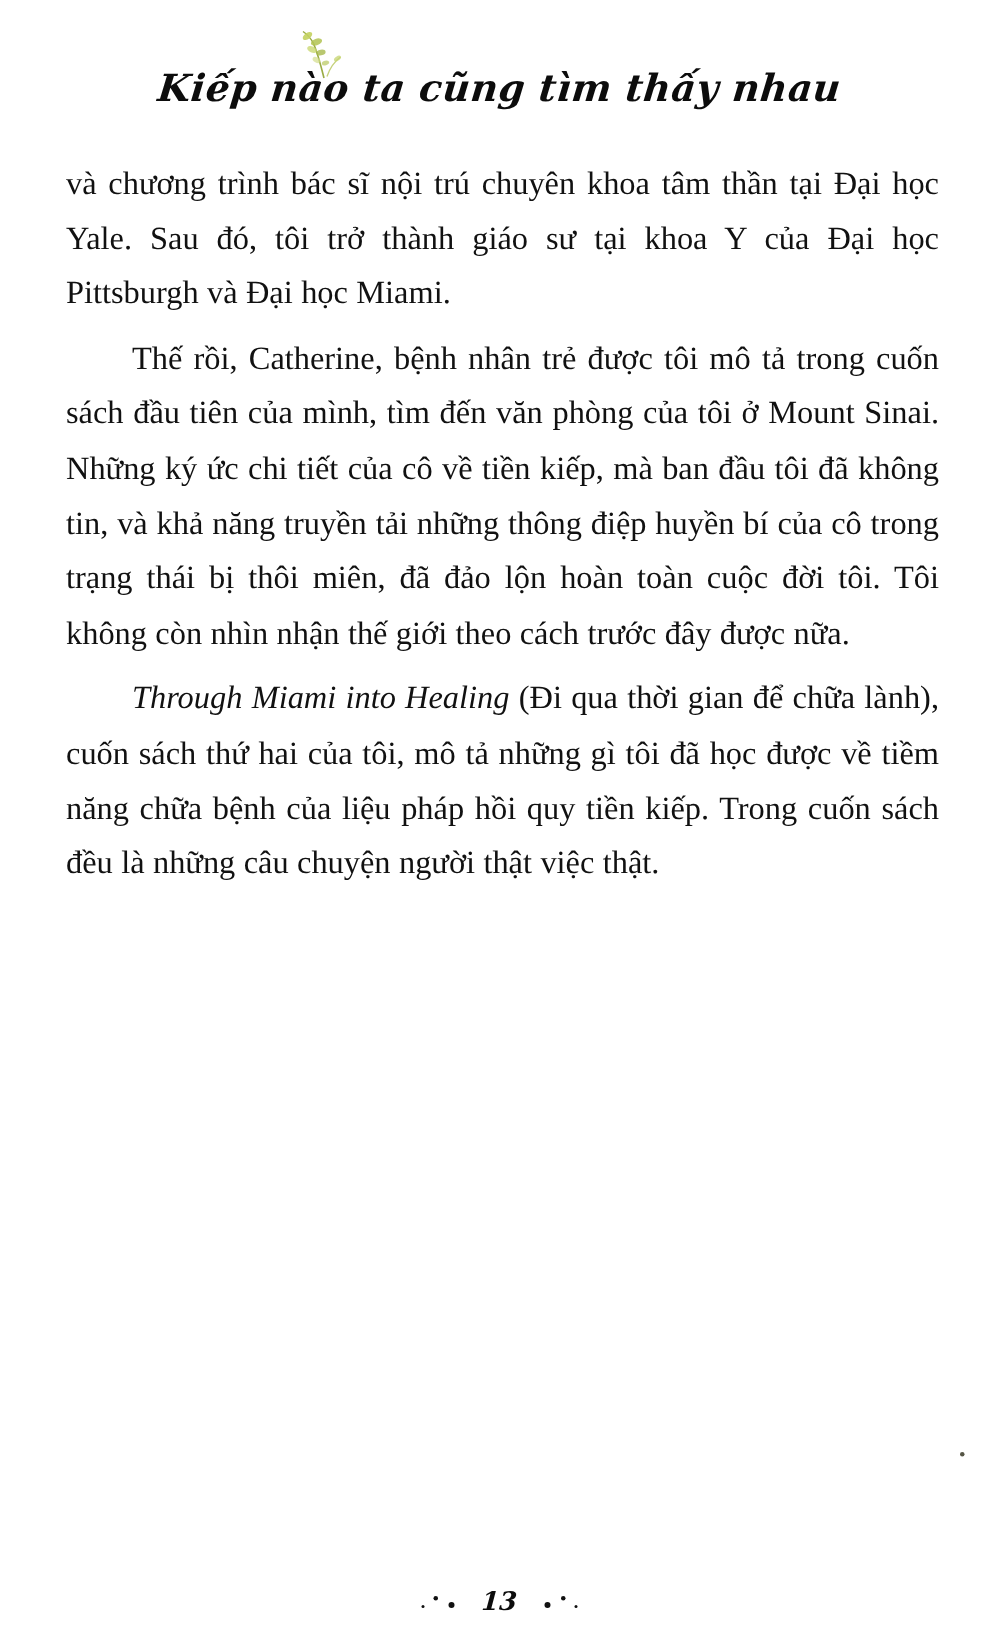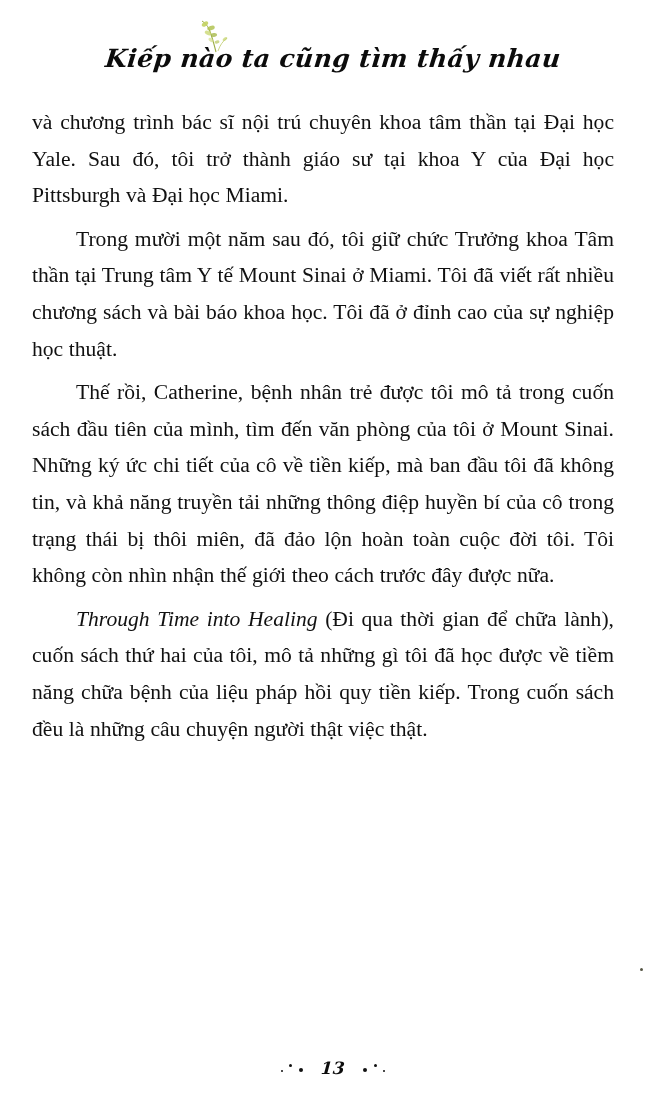--- a/index.html
+++ b/index.html
@@ -46,21 +46,21 @@
     font-size: 25px;
     letter-spacing: 0.4px;
     color: #0c0c0c;
     transform: skewX(-6deg);
     white-space: nowrap;
   }
 
   
   .body-text {
     position: absolute;
-    left: 32px;
+    left: 44px;
     top: 104px;
     width: 582px;
   }
   .para {
     margin: 0 0 7px 0;
     font-size: 21.6px;
     line-height: 36.6px;
     text-align: justify;
     text-justify: inter-word;
     text-indent: 44px;
@@ -150,26 +150,25 @@
       <ellipse cx="29" cy="21" rx="2.6" ry="1.5" fill="#c6d470" transform="rotate(-34 29 21)" opacity="0.75"></ellipse>
     </svg>
 
     <div class="chapter-title">Kiếp nào ta cũng tìm thấy nhau</div>
   </div>
 
   <div class="body-text">
 
     <p class="para no-indent">và chương trình bác sĩ nội trú chuyên khoa tâm thần tại Đại học Yale. Sau đó, tôi trở thành giáo sư tại khoa Y của Đại học Pittsburgh và Đại học Miami.</p>
 
-    <p class="para">Trong mười một năm sau đó, tôi giữ chức Trưởng khoa Tâm thần tại Trung tâm Y tế Mount Sinai ở Miami. Tôi đã viết rất nhiều chương sách và bài báo khoa học. Tôi đã ở đỉnh cao của sự nghiệp học thuật.</p>
 
     <p class="para">Thế rồi, Catherine, bệnh nhân trẻ được tôi mô tả trong cuốn sách đầu tiên của mình, tìm đến văn phòng của tôi ở Mount Sinai. Những ký ức chi tiết của cô về tiền kiếp, mà ban đầu tôi đã không tin, và khả năng truyền tải những thông điệp huyền bí của cô trong trạng thái bị thôi miên, đã đảo lộn hoàn toàn cuộc đời tôi. Tôi không còn nhìn nhận thế giới theo cách trước đây được nữa.</p>
 
 
-    <p class="para"><span class="book-title">Through Time into Healing</span><span> (Đi qua thời gian để chữa lành), cuốn sách thứ hai của tôi, mô tả những gì tôi đã học được về tiềm năng chữa bệnh của liệu pháp hồi quy tiền kiếp. Trong cuốn sách đều là những câu chuyện người thật việc thật.</span></p>
+    <p class="para"><span class="book-title">Through Miami into Healing</span><span> (Đi qua thời gian để chữa lành), cuốn sách thứ hai của tôi, mô tả những gì tôi đã học được về tiềm năng chữa bệnh của liệu pháp hồi quy tiền kiếp. Trong cuốn sách đều là những câu chuyện người thật việc thật.</span></p>
   </div>
 
   <div class="folio">
     <span class="orn left">
       <i class="d1"></i><i class="d2"></i><i class="d3"></i>
     </span><span class="num">13</span><span class="orn right">
       <i class="d3"></i><i class="d2"></i><i class="d1"></i>
     </span>
   </div>
 

